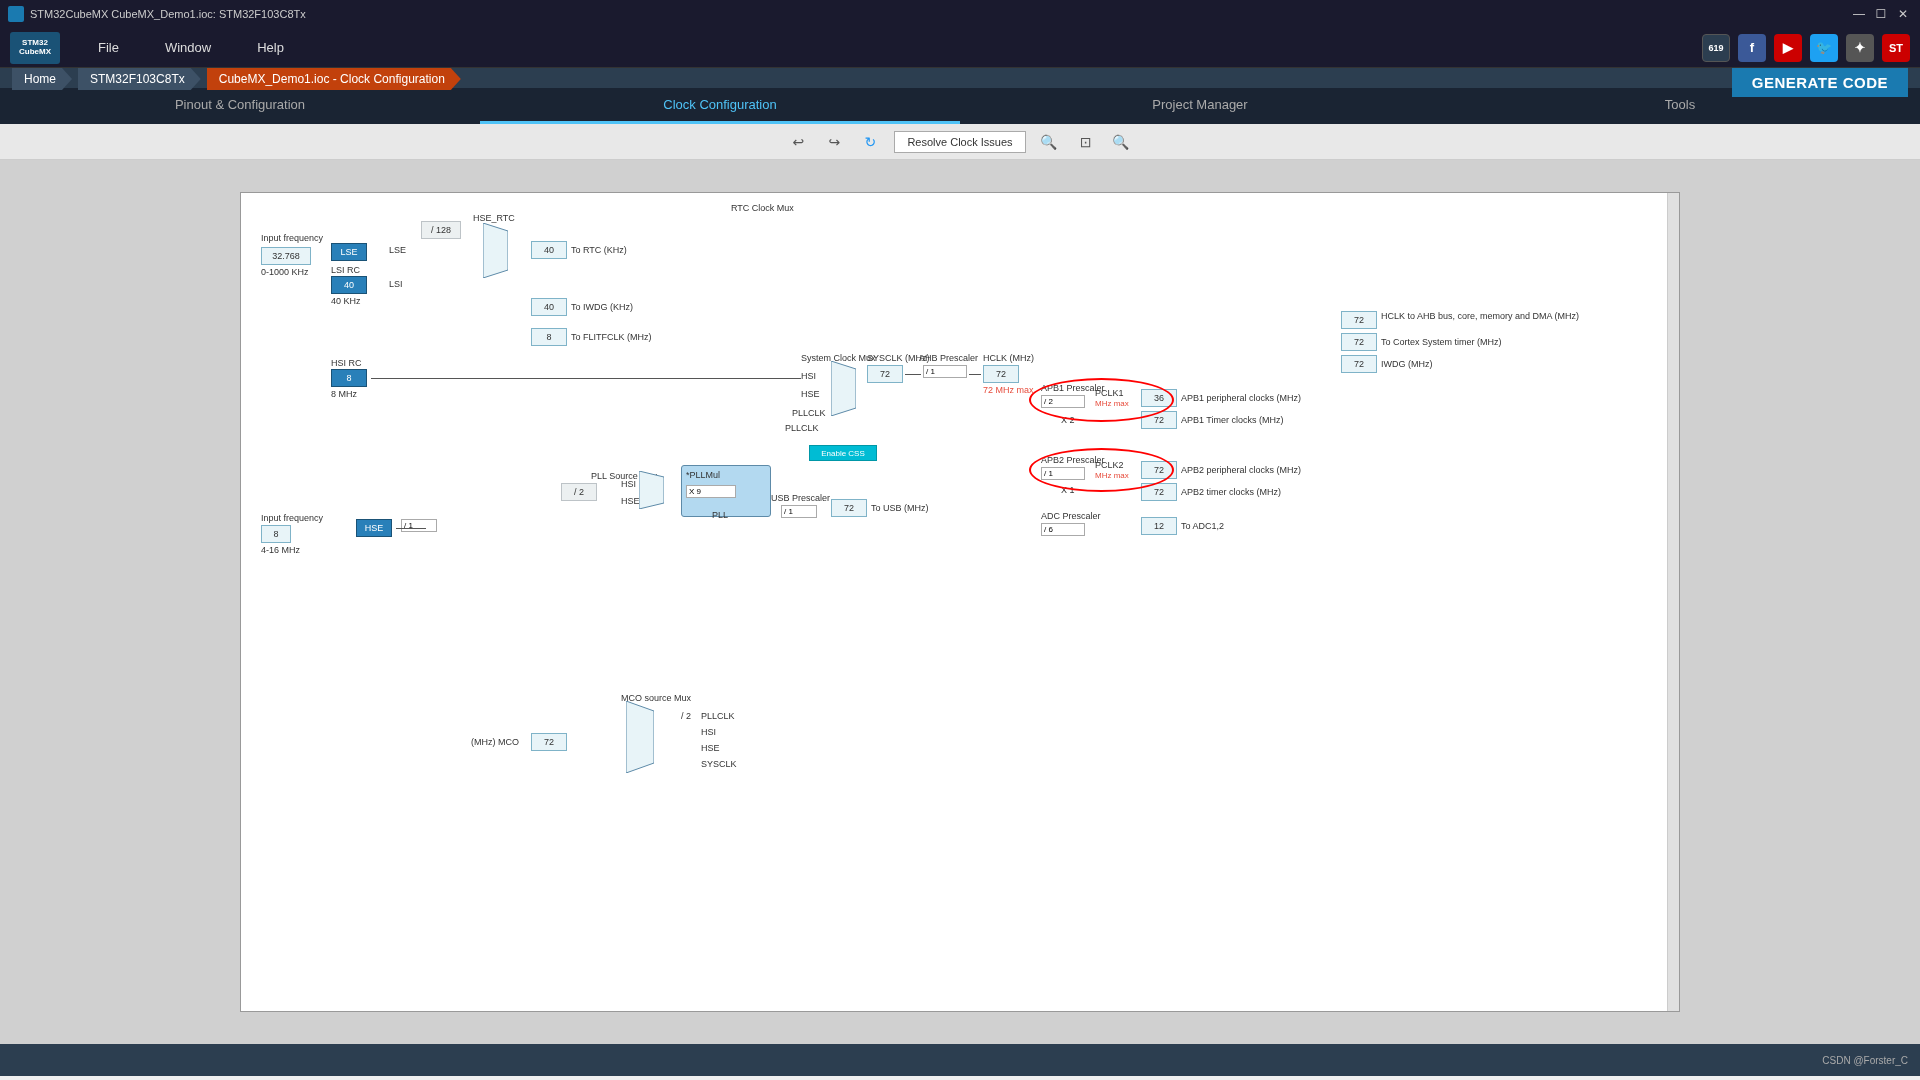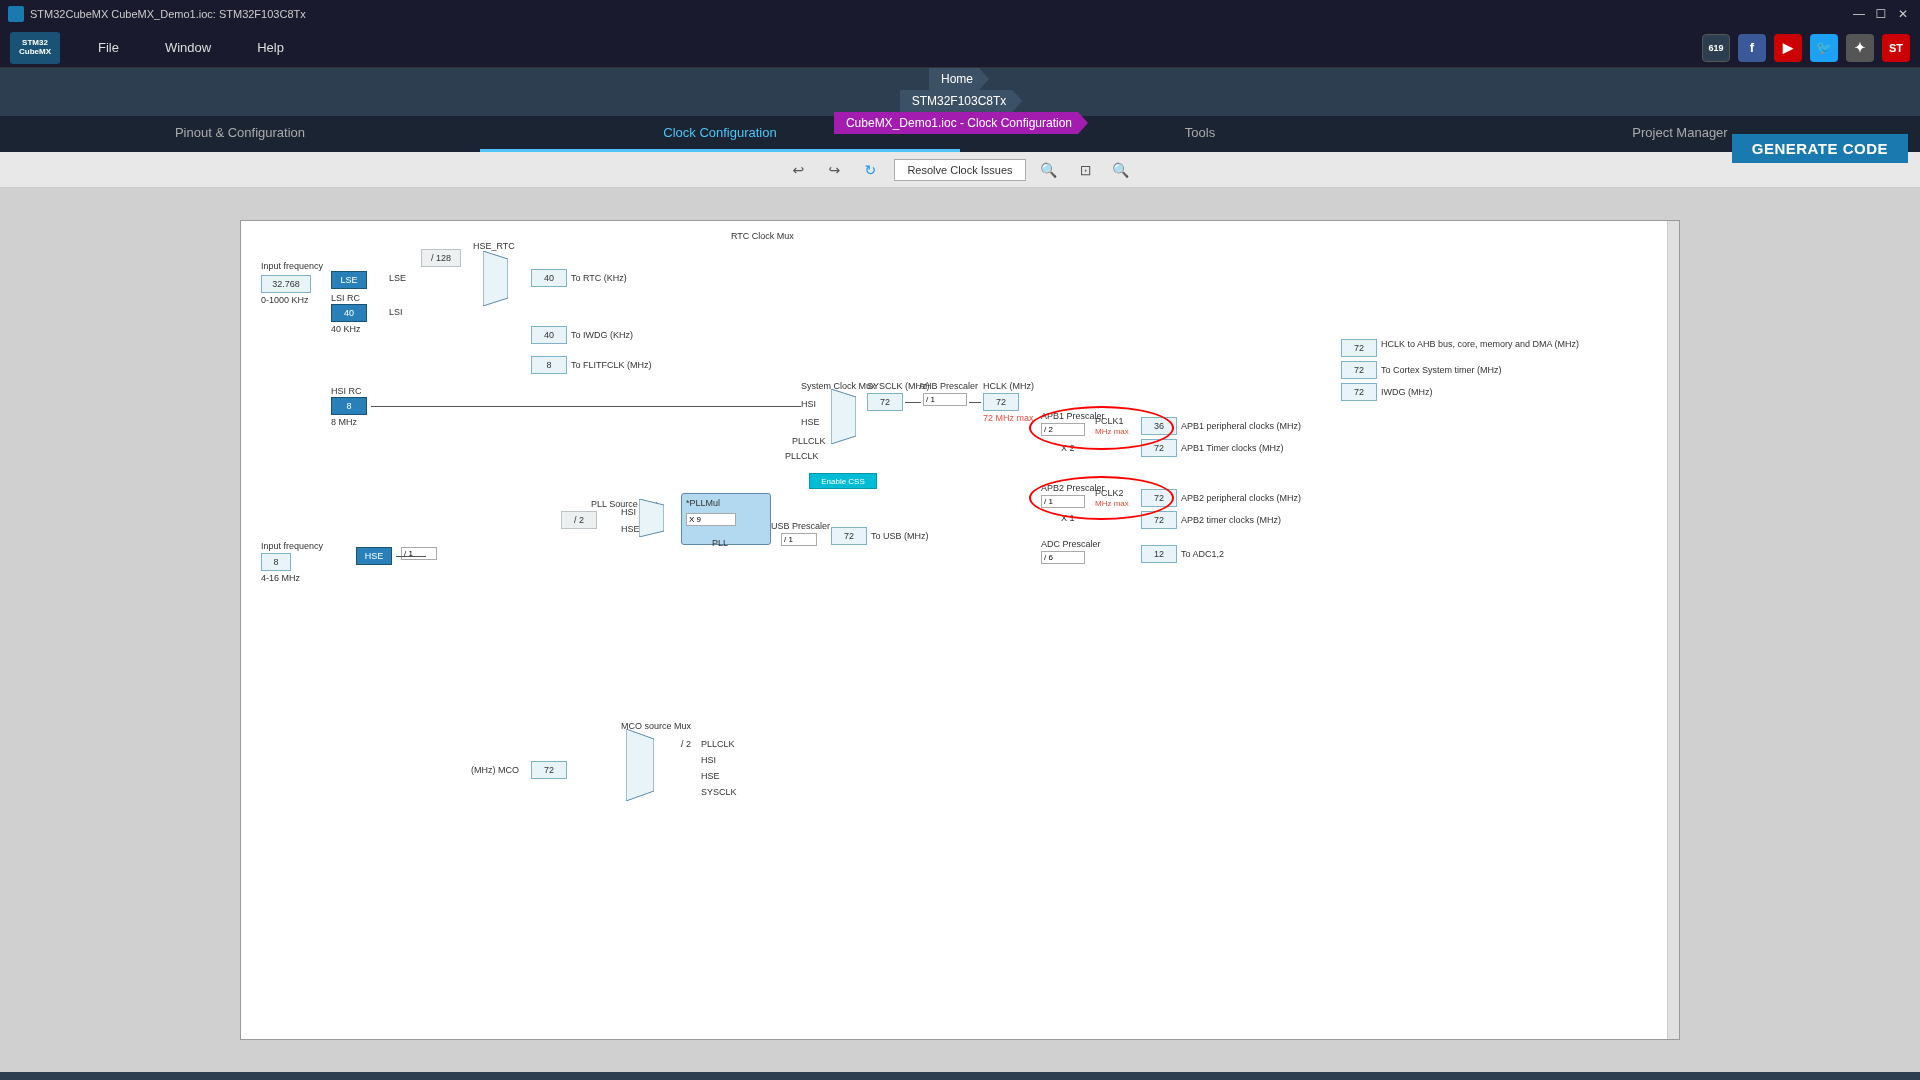--- a/index.html
+++ b/index.html
@@ -38,39 +38,38 @@
     .si-fb { background: #3b5998; }
     .si-yt { background: #cc0000; }
     .si-tw { background: #1da1f2; }
     .si-net { background: #555; }
     .si-st { background: #cc0000; font-size: 10px; }
     .si-num { background: #2c3e50; border: 1px solid #555; font-size: 10px; }
 
     
     .breadcrumb-bar {
       background: #2c3e50;
-      height: 48px;
-      display: flex;
-      align-items: center;
+      height: 20px;
+      display: flex;
+      align-items: flex-start;
       padding: 0 12px;
       gap: 0;
-      flex-direction: column;
     }
     .breadcrumb-item {
       background: #3d5166;
       color: white;
       padding: 4px 16px 4px 12px;
       font-size: 12px;
       cursor: pointer;
       position: relative;
       clip-path: polygon(0 0, calc(100% - 10px) 0, 100% 50%, calc(100% - 10px) 100%, 0 100%);
       margin-right: 2px;
     }
     .breadcrumb-item.active {
-      background: #a21caf;
+      background: #c2410c;
     }
     .generate-btn {
       margin-left: auto;
       background: #1a7ab0;
       color: white;
       border: none;
       padding: 6px 20px;
       font-size: 15px;
       font-weight: bold;
       cursor: pointer;
@@ -263,24 +262,24 @@
 </div>
 
 <div class="tabbar">
   <div class="tab">
     <span>Pinout &amp; Configuration</span>
   </div>
   <div class="tab active">
     <span>Clock Configuration</span>
   </div>
   <div class="tab">
+    <span>Project Manager</span>
+  </div>
+  <div class="tab">
     <span>Tools</span>
-  </div>
-  <div class="tab">
-    <span>Project Manager</span>
   </div>
 </div>
 
 <div class="toolbar">
   <div class="toolbar-icon" title="Undo">↩</div>
   <div class="toolbar-icon" title="Redo">↪</div>
   <div class="toolbar-icon" title="Refresh" style="color:#2196f3;">↻</div>
   <button class="resolve-btn">Resolve Clock Issues</button>
   <div class="toolbar-icon">🔍</div>
   <div class="toolbar-icon">⊡</div>

